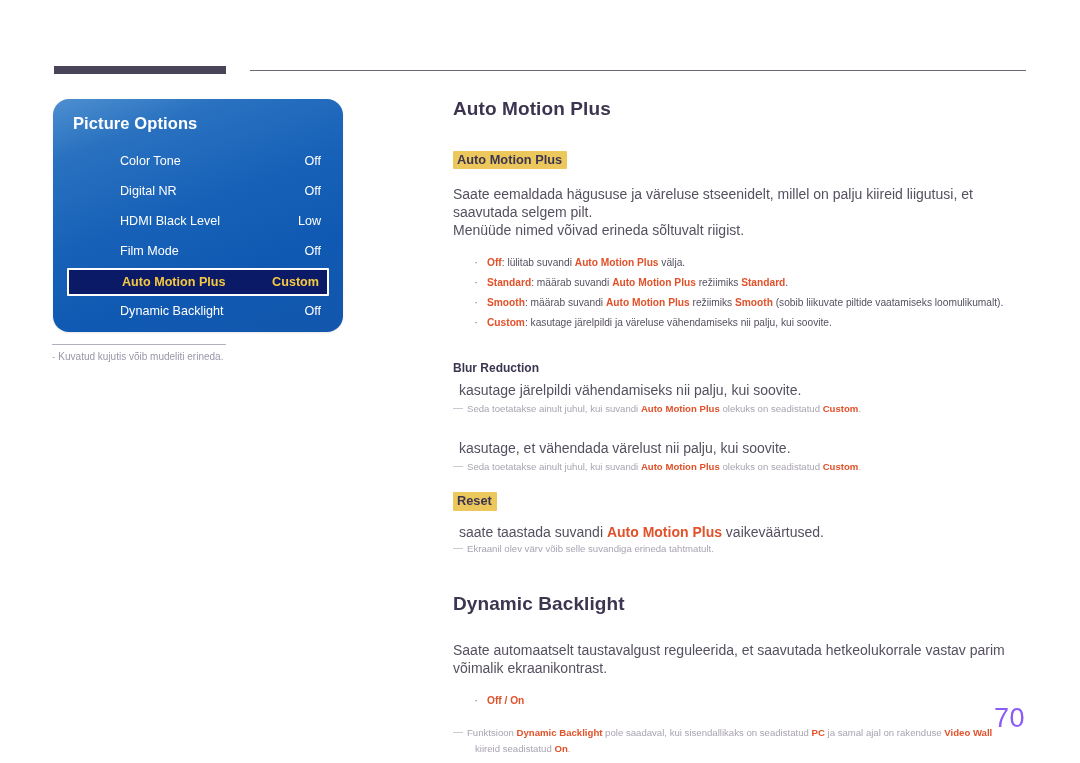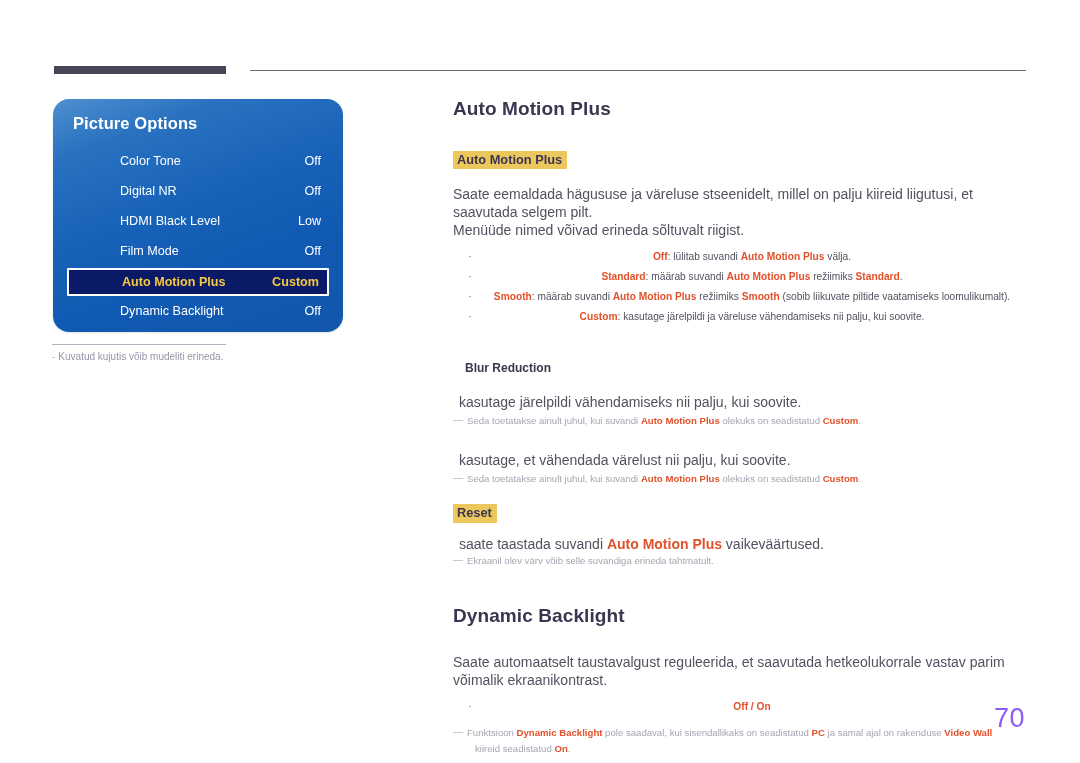--- a/index.html
+++ b/index.html
@@ -145,30 +145,29 @@
     line-height: 1.05;
     border-radius: 1px;
   }
   p.para {
     margin: 0;
     font-size: 14px;
     line-height: 18px;
     color: #55505f;
   }
   h3.subhead {
+    margin: 0;
+    font-size: 12px;
+    font-weight: bold;
+    color: #3d3550;
+  }
+  ul.bullets {
     margin: 12px;
-    font-size: 12px;
-    font-weight: bold;
-    color: #3d3550;
-  }
-  ul.bullets {
-    margin: 6px;
     padding: 0;
     list-style: none;
-    text-align: center;
   }
   ul.bullets li {
     position: relative;
     padding-left: 22px;
     font-size: 10.2px;
     line-height: 20px;
     color: #55505f;
   }
   ul.bullets li:before {
     content: "\00b7";

